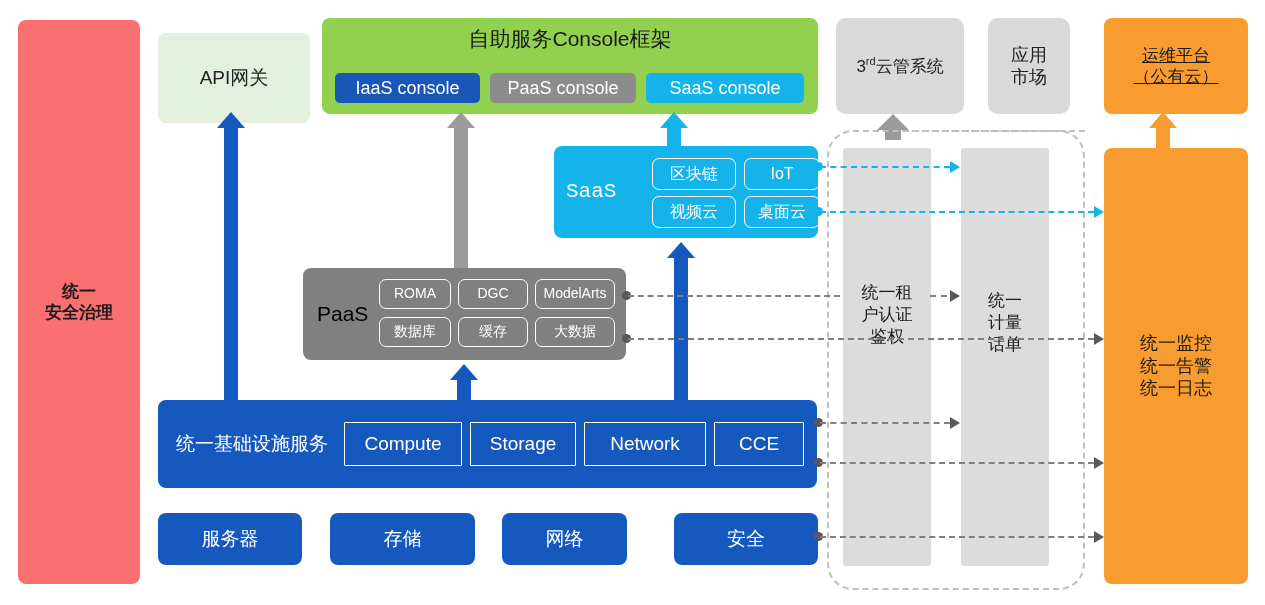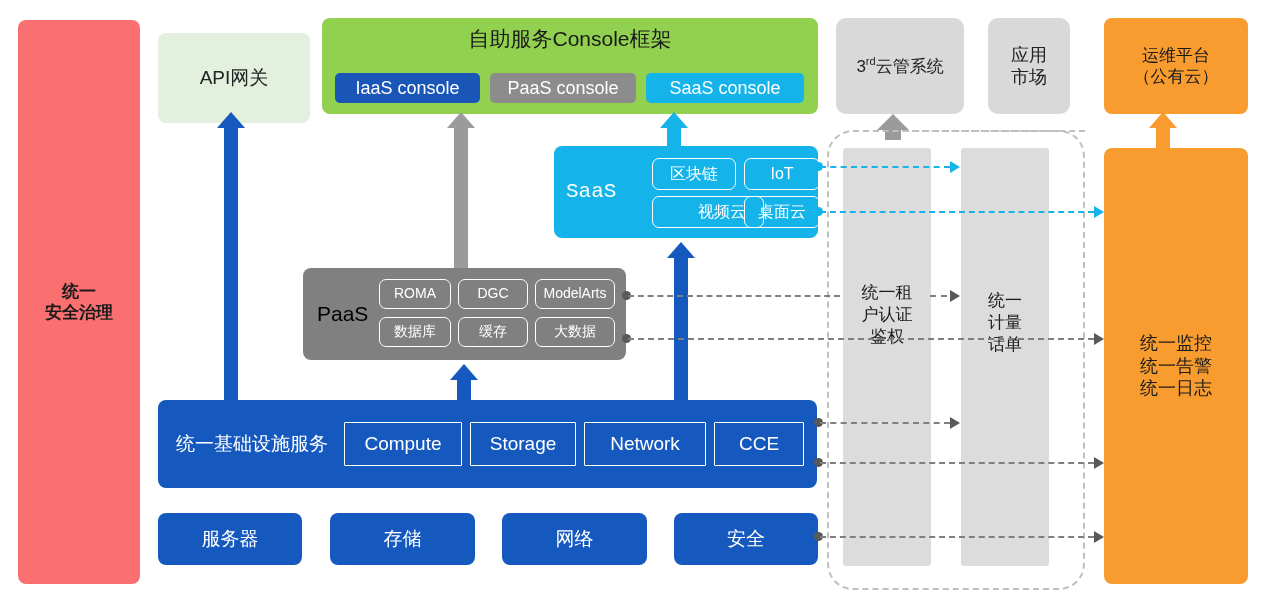--- a/index.html
+++ b/index.html
@@ -24,34 +24,34 @@
   .chip-iaas{left:13px;width:145px;background:#1a56b8;}
   .chip-paas{left:168px;width:146px;background:#8c8c8c;}
   .chip-saas{left:324px;width:158px;background:#14b4eb;}
   
   .thirdparty{left:836px;top:18px;width:128px;height:96px;background:#d9d9d9;
       border-radius:10px;color:#222;font-size:17px;}
   .appmarket{left:988px;top:18px;width:82px;height:96px;background:#d9d9d9;
       border-radius:10px;color:#222;font-size:18px;}
   
   .ops-top{left:1104px;top:18px;width:144px;height:96px;background:#f89c30;
-      border-radius:8px;color:#1a1a1a;font-size:17px;}
+      border-radius:8px;color:#1a1a1a;font-size:17px;text-decoration:underline;}
   
   .ops-side{left:1104px;top:148px;width:144px;height:436px;background:#f89c30;
       border-radius:8px;color:#1a1a1a;font-size:18px;}
   
   .saas{left:554px;top:146px;width:264px;height:92px;background:#14b4eb;
       border-radius:8px;display:block;}
   .saas-label{position:absolute;left:12px;top:50%;transform:translateY(-50%);
       color:#fff;font-size:21px;font-family:Liberation Mono, monospace;}
   .saas-chip{position:absolute;border:1.6px solid #ffffff;border-radius:7px;color:#fff;
       font-size:16px;display:flex;align-items:center;justify-content:center;height:30px;}
   .sc1{left:98px;top:12px;width:82px;}
   .sc2{left:190px;top:12px;width:74px;}
-  .sc3{left:98px;top:50px;width:82px;padding-left:28px;}
+  .sc3{left:98px;top:50px;width:82px;}
   .sc4{left:190px;top:50px;width:74px;}
   
   .paas{left:303px;top:268px;width:323px;height:92px;background:#808080;
       border-radius:8px;display:block;}
   .paas-label{position:absolute;left:14px;top:50%;transform:translateY(-50%);
       color:#000000;font-size:21px;}
   .paas-chip{position:absolute;border:1.6px solid #ffffff;border-radius:7px;color:#fff;
       font-size:14px;display:flex;align-items:center;justify-content:center;height:28px;}
   .pc1{left:76px;top:11px;width:70px;}
   .pc2{left:155px;top:11px;width:68px;}
@@ -69,21 +69,21 @@
       justify-content:center;}
   .ic1{left:186px;width:116px;}
   .ic2{left:312px;width:104px;}
   .ic3{left:426px;width:120px;}
   .ic4{left:556px;width:88px;}
   
   .bbox{position:absolute;top:513px;height:52px;background:#1559bf;border-radius:8px;
       color:#fff;font-size:19px;display:flex;align-items:center;justify-content:center;}
   .bb1{left:158px;width:144px;}
   .bb2{left:330px;width:145px;}
-  .bb3{left:502px;width:145px;}
+  .bb3{left:502px;width:125px;}
   .bb4{left:674px;width:144px;}
   
   .dashed-container{position:absolute;left:827px;top:130px;width:258px;height:460px;
       border:2.5px dashed #bfbfbf;border-radius:26px;box-sizing:border-box;}
   .graycol{position:absolute;background:#dcdcdc;border-radius:3px;width:88px;}
   .gc-auth{left:843px;top:148px;height:418px;}
   .gc-bill{left:961px;top:148px;height:418px;}
   .gctext{position:absolute;width:88px;text-align:center;font-size:17px;color:#1a1a1a;
       line-height:1.3;}
   .gct-auth{left:843px;top:282px;}

